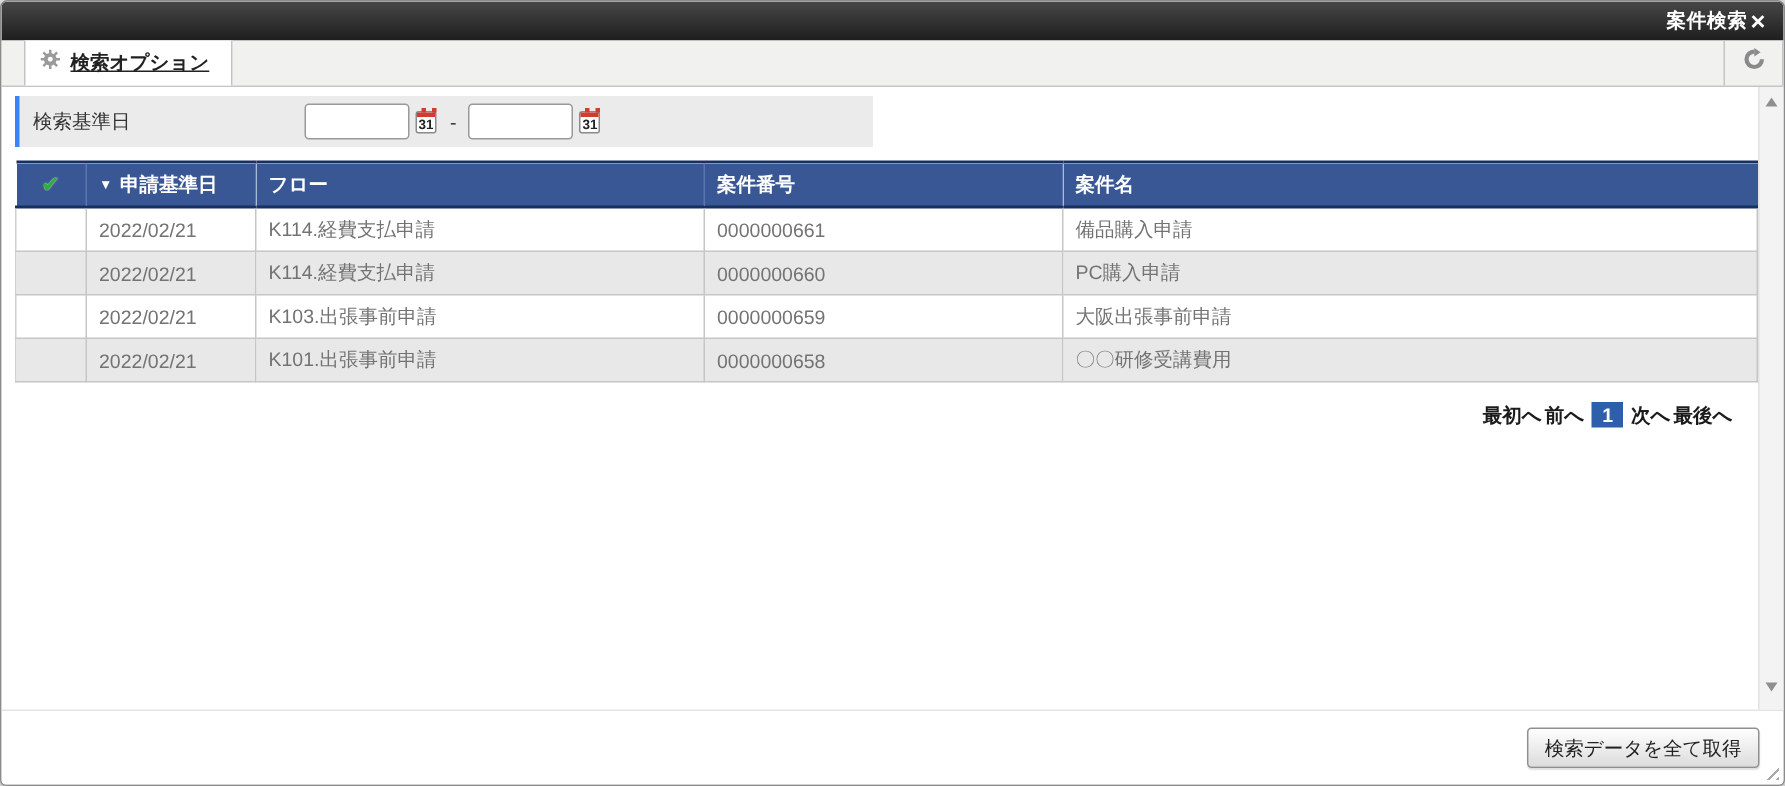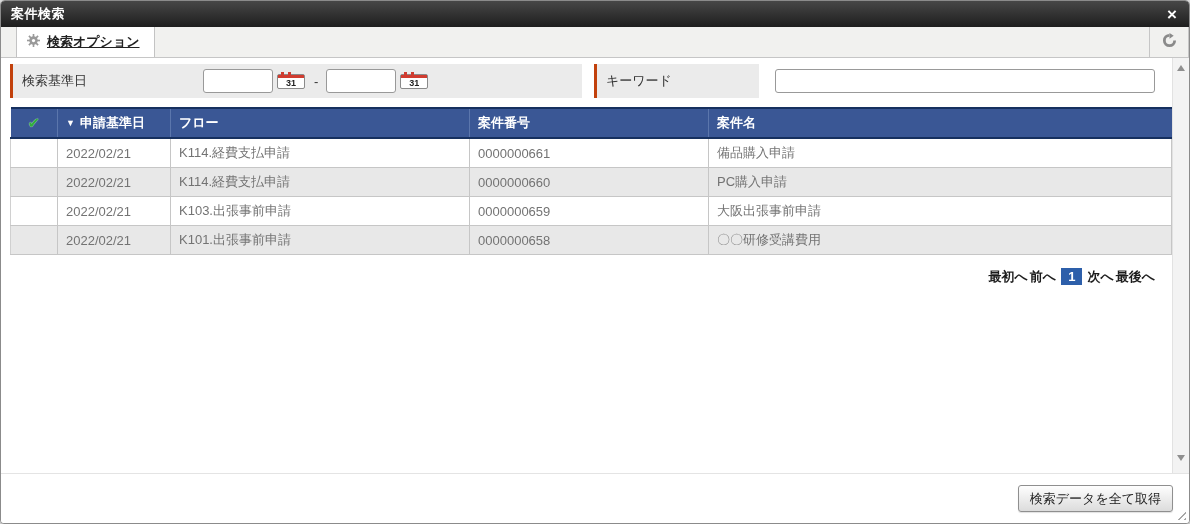--- a/index.html
+++ b/index.html
@@ -5,21 +5,21 @@
   * { margin:0; padding:0; box-sizing:border-box; }
   html,body { background:#e9e9e9; font-family:"Liberation Sans","DejaVu Sans",sans-serif; }
   .dialog {
     width:1190px; height:524px; margin:0 auto;
     border:1px solid #8b8b8b; border-radius:5px 5px 4px 4px;
     overflow:hidden; display:flex; flex-direction:column;
     background:#fff; box-shadow:0 2px 10px rgba(0,0,0,.35);
   }
   
   .titlebar {
-    height:26px; flex:none; display:flex; align-items:center; justify-content:space-between;
+    height:26px; flex:none; display:flex; align-items:center; justify-content:flex-end;
     padding:0 10px; background:linear-gradient(#474747,#1e1e1e); color:#fff;
   }
   .titlebar .title { font-size:13px; font-weight:bold; letter-spacing:.5px; }
   .titlebar .close { font-size:17px; font-weight:bold; line-height:1; cursor:pointer; padding:0 2px; }
   
   .tabbar {
     height:31px; flex:none; display:flex; align-items:stretch;
     background:#f1f1ef; border-bottom:1px solid #c6c6c6;
   }
   .tab {
@@ -37,37 +37,37 @@
   .main { flex:1; min-width:0; position:relative; }
   
   .vscroll { width:17px; flex:none; background:#f3f3f3; border-left:1px solid #e2e2e2; position:relative; }
   .arr { position:absolute; left:4px; width:0; height:0; border-left:4px solid transparent; border-right:4px solid transparent; }
   .arr-up { top:7px; border-bottom:6px solid #8f8f8f; }
   .arr-down { bottom:12px; border-top:6px solid #8f8f8f; }
   
   .filters { display:flex; margin:6px 9px 0 9px; height:34px; }
   .fgroup1 { display:flex; align-items:center; background:#ebebeb; width:572px; }
   .flabel {
-    border-left:3px solid #c2410c; background:#ebebeb; height:34px;
+    border-left:3px solid #3b82f6; background:#ebebeb; height:34px;
     display:flex; align-items:center; padding-left:9px; font-size:13px; color:#333;
   }
   .fgroup1 .flabel { width:183px; }
   .fgroup2 { display:flex; align-items:center; flex:1; margin-left:12px; }
   .fgroup2 .flabel { width:165px; flex:none; }
   .kw-input-wrap { flex:1; display:flex; align-items:center; padding:0 8px 0 16px; }
   input.txt {
     height:24px; border:1px solid #999; border-radius:3px; background:#fff;
     font-size:13px; padding:0 5px; outline:none; font-family:inherit;
   }
   .date-input { width:70px; margin-left:10px; }
   .kw-input { width:100%; }
   .dash { margin:0 8px 0 9px; color:#333; font-size:13px; }
   
   .cal {
-    width:28px; height:15px; border:1px solid #8a8a8a; background:#fff; border-radius:2px;
+    width:14px; height:15px; border:1px solid #8a8a8a; background:#fff; border-radius:2px;
     position:relative; margin-left:4px; cursor:pointer; flex:none;
   }
   .cal::before { content:""; position:absolute; top:0; left:0; right:0; height:3px; background:#d03c30; }
   .cal::after {
     content:""; position:absolute; top:-3px; left:3px; width:3px; height:3px;
     background:#d03c30; box-shadow:7px 0 0 #d03c30;
   }
   .cal span {
     position:absolute; left:0; right:0; top:3px; bottom:0;
     font-size:9px; line-height:11px; text-align:center; color:#222; font-weight:bold;
@@ -161,26 +161,20 @@
           <input class="txt date-input" type="text" value="" style="">
           <div class="cal">
             <span>31</span>
           </div>
           <span class="dash">-</span>
           <input class="txt date-input" type="text" style="margin-left: 0px;" value="">
           <div class="cal">
             <span>31</span>
           </div>
         </div>
-        <div class="fgroup2">
-          <div class="flabel">キーワード</div>
-          <div class="kw-input-wrap">
-            <input class="txt kw-input" type="text" value="" style="">
-          </div>
-        </div>
       </div>
 
       <table class="grid">
         <colgroup>
           <col style="width:47px">
             <col style="width:113px">
             <col style="width:299px">
             <col style="width:239px">
             <col style="width:463px">
         </colgroup>

